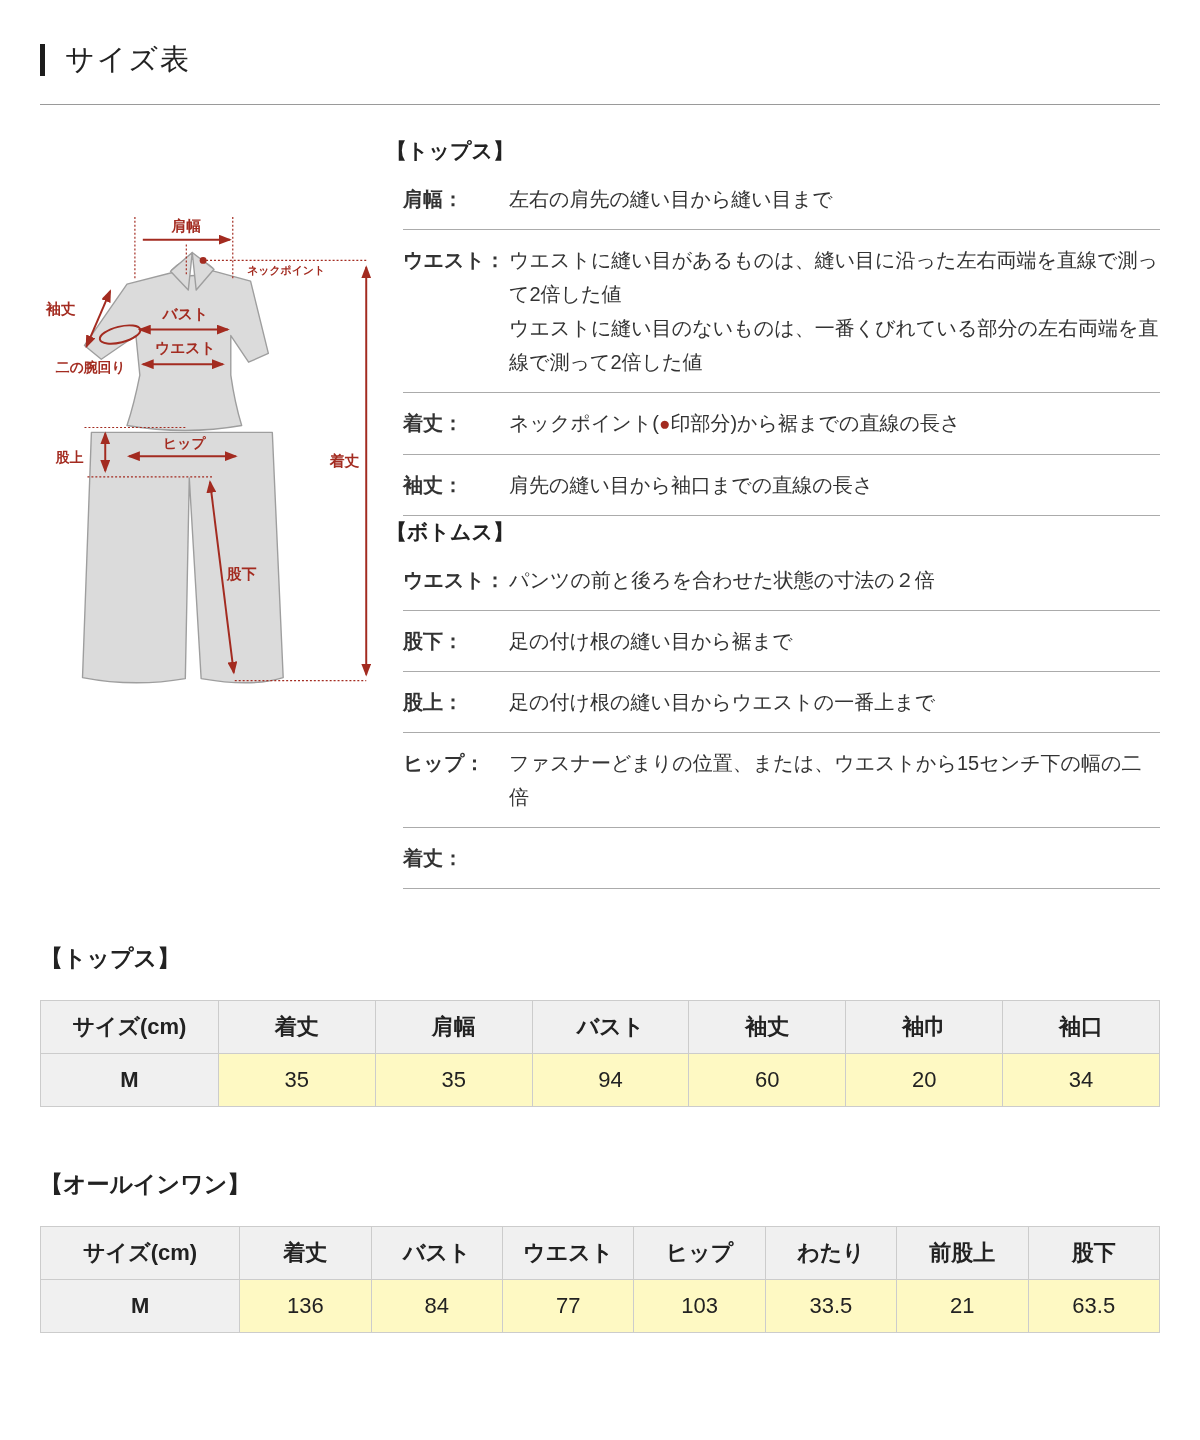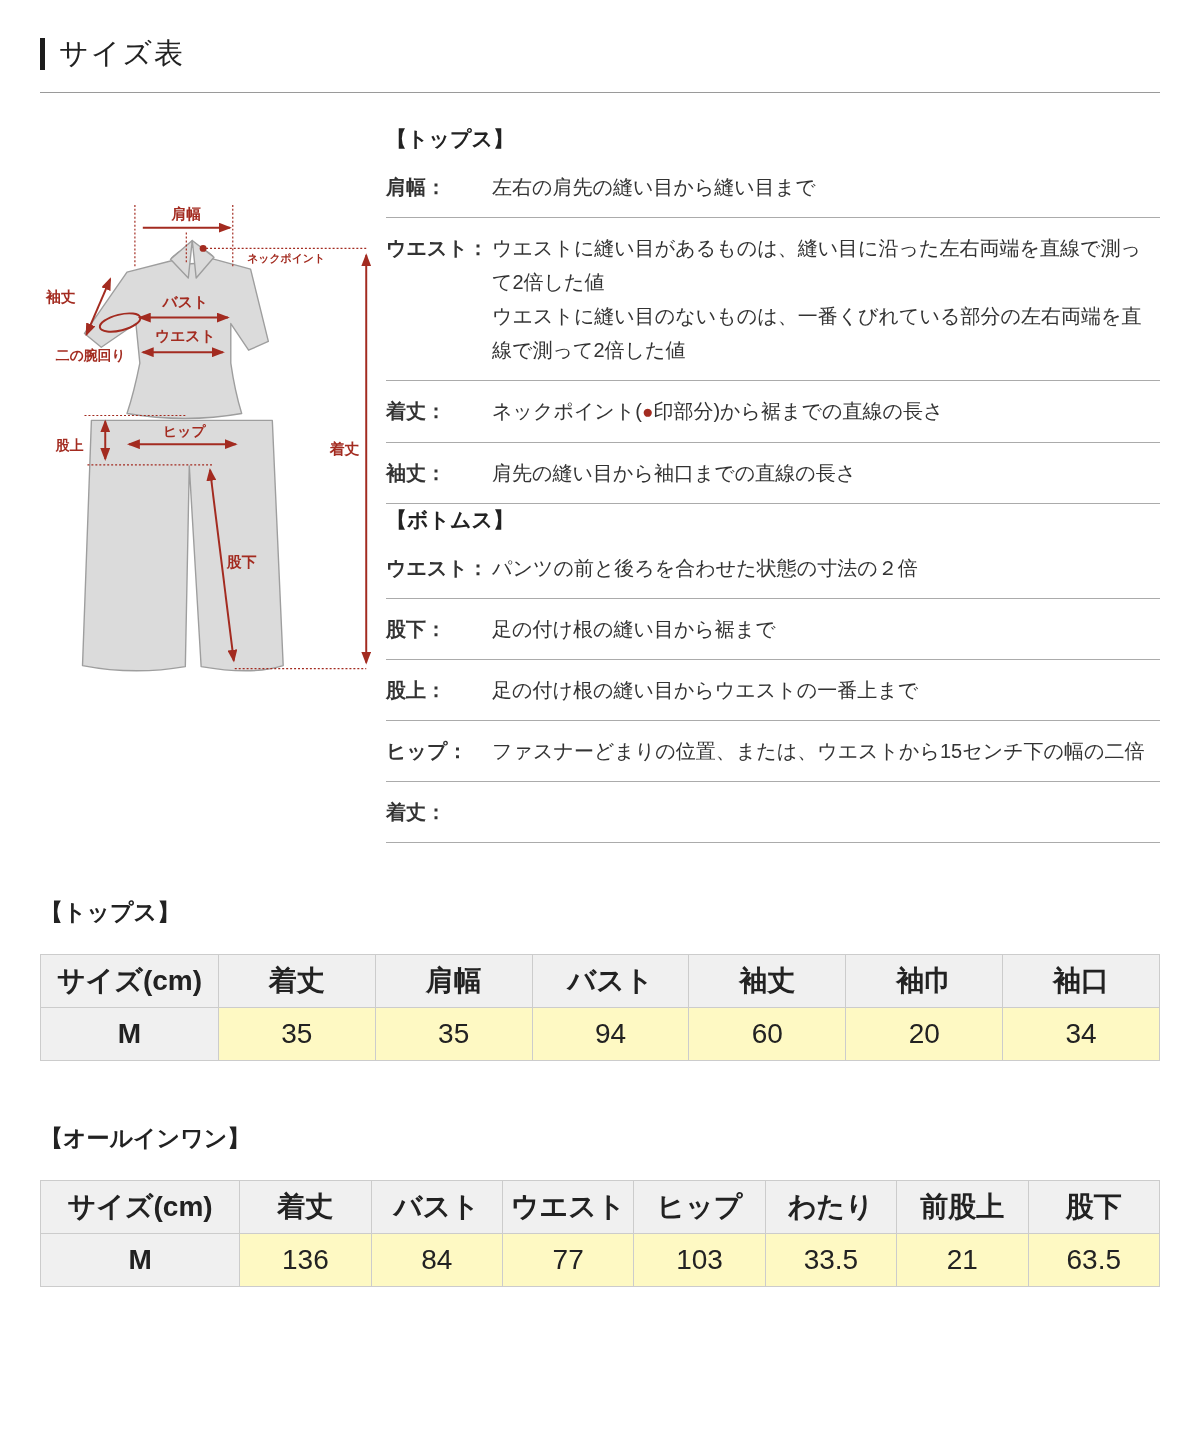--- a/index.html
+++ b/index.html
@@ -13,50 +13,50 @@
   html,body{margin:0;padding:0;}
   body{
     width:1200px;min-height:1440px;background:#fff;color:#333;
     font-family:"Liberation Sans","DejaVu Sans",sans-serif;
   }
   .page{padding:34px 40px 60px 40px;}
 
   
   .title-row{display:flex;align-items:center;}
   .title-bar{width:5px;height:32px;background:#1c1c1c;margin-right:14px;}
-  .page-title{font-size:29px;font-weight:500;color:#222;margin:0;letter-spacing:2px;}
+  .page-title{font-size:29px;font-weight:500;color:#222;margin:6px;letter-spacing:2px;}
   .title-rule{border:none;border-top:1px solid #9a9a9a;margin:18px 0 0 0;}
 
   
   .guide{display:flex;margin-top:30px;}
   .diagram{width:346px;flex-shrink:0;}
   .diagram svg{display:block;margin-top:72px;}
   .definitions{flex:1;min-width:0;}
   .def-heading{font-size:21px;font-weight:bold;color:#222;margin:2px 0 4px 0;}
   .def-heading.bottoms{}
   .def-row{display:flex;padding:13px 0;border-bottom:1px solid var(--divider);
-           font-size:20px;line-height:34px;color:#333;}
+           font-size:20px;line-height:34px;color:#333;margin-left:17px;}
   .def-term{width:106px;flex-shrink:0;font-weight:bold;}
   .def-text{flex:1;}
   .red-dot{color:var(--accent);font-size:19px;}
 
   
   .garment{fill:var(--garment-fill);stroke:var(--garment-stroke);stroke-width:1.4;stroke-linejoin:round;}
   .garment-line{fill:none;stroke:var(--garment-stroke);stroke-width:1.4;}
   .arrow{stroke:var(--accent);stroke-width:2;fill:none;}
   .dot-line{stroke:var(--accent);stroke-width:1.2;fill:none;stroke-dasharray:2 2;}
   .ring{fill:none;stroke:var(--accent);stroke-width:2;}
   .dotfill{fill:var(--accent);}
   .lbl{fill:var(--accent);font-weight:bold;font-family:"Liberation Sans","DejaVu Sans",sans-serif;}
   marker path{fill:var(--accent);}
 
   
   .table-heading{font-size:23px;font-weight:bold;color:#222;margin:54px 0 26px 0;}
   .table-heading.second{margin-top:62px;}
-  table.size-table{width:100%;border-collapse:collapse;text-align:center;font-size:28px;table-layout:fixed;}
+  table.size-table{width:100%;border-collapse:collapse;text-align:center;font-size:22px;table-layout:fixed;}
   table.size-table th,table.size-table td{border:1px solid #ccc;height:53px;padding:0 4px;}
   table.size-table thead th{background:var(--table-header-bg);font-weight:bold;color:#222;}
   table.size-table tbody th{background:var(--table-header-bg);font-weight:bold;color:#222;}
   table.size-table td{background:#fef9c3;font-weight:normal;color:#222;}
   table.t7 col.first{width:15.9%;}
   table.t8 col.first{width:17.8%;}
 </style>
 </head>
 <body>
 

